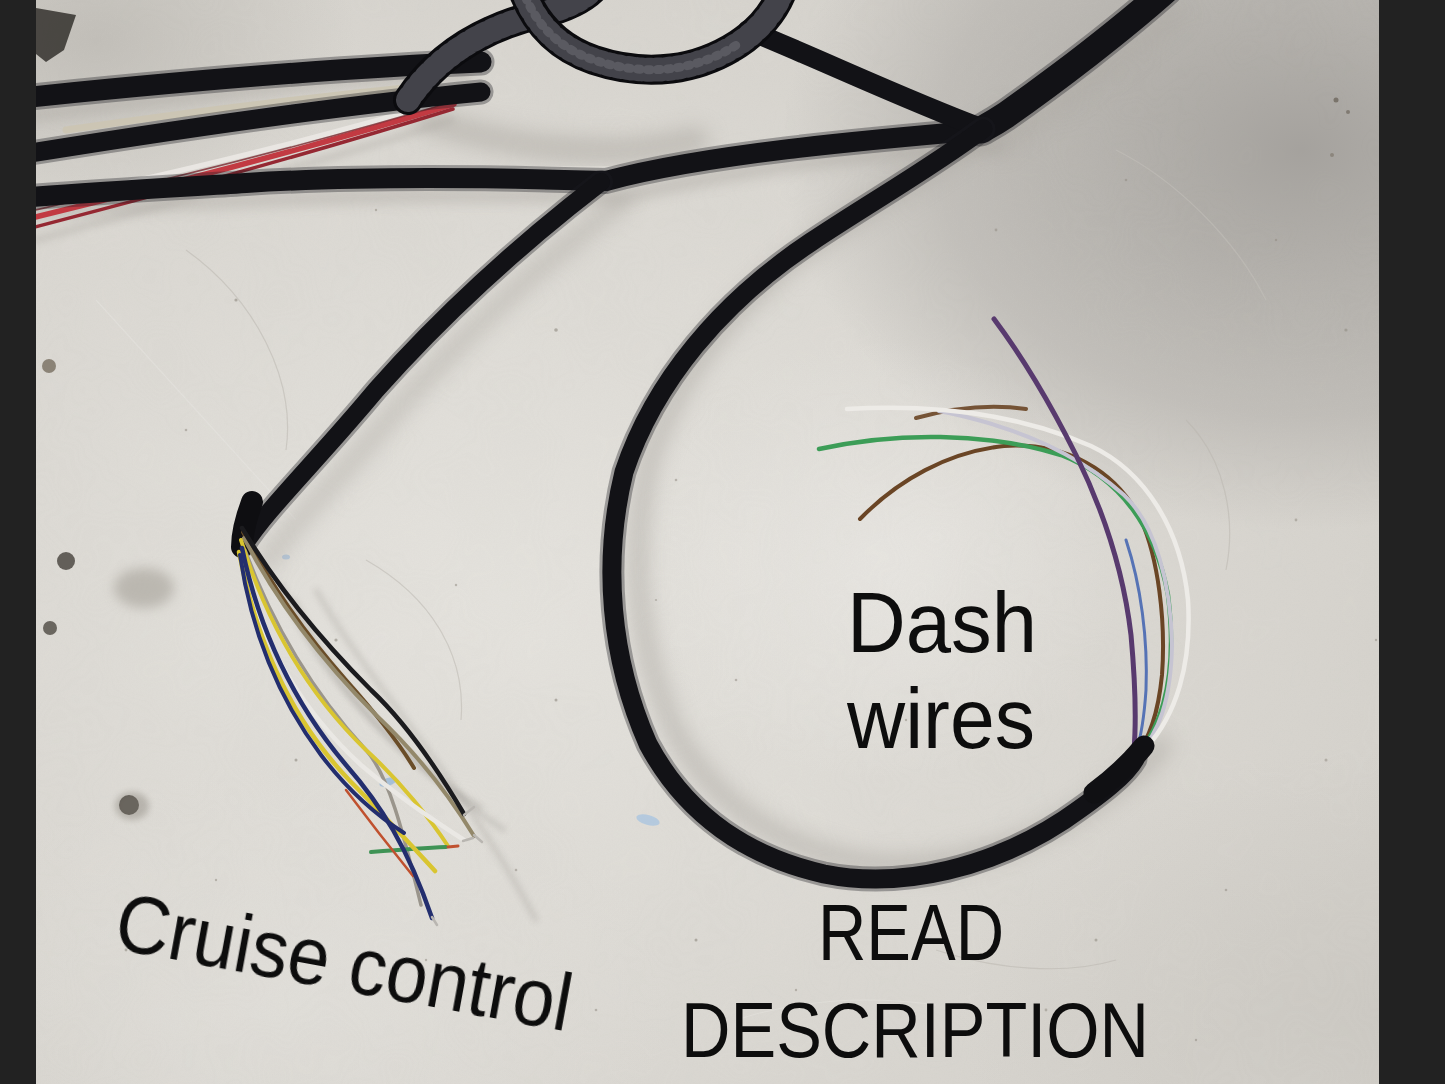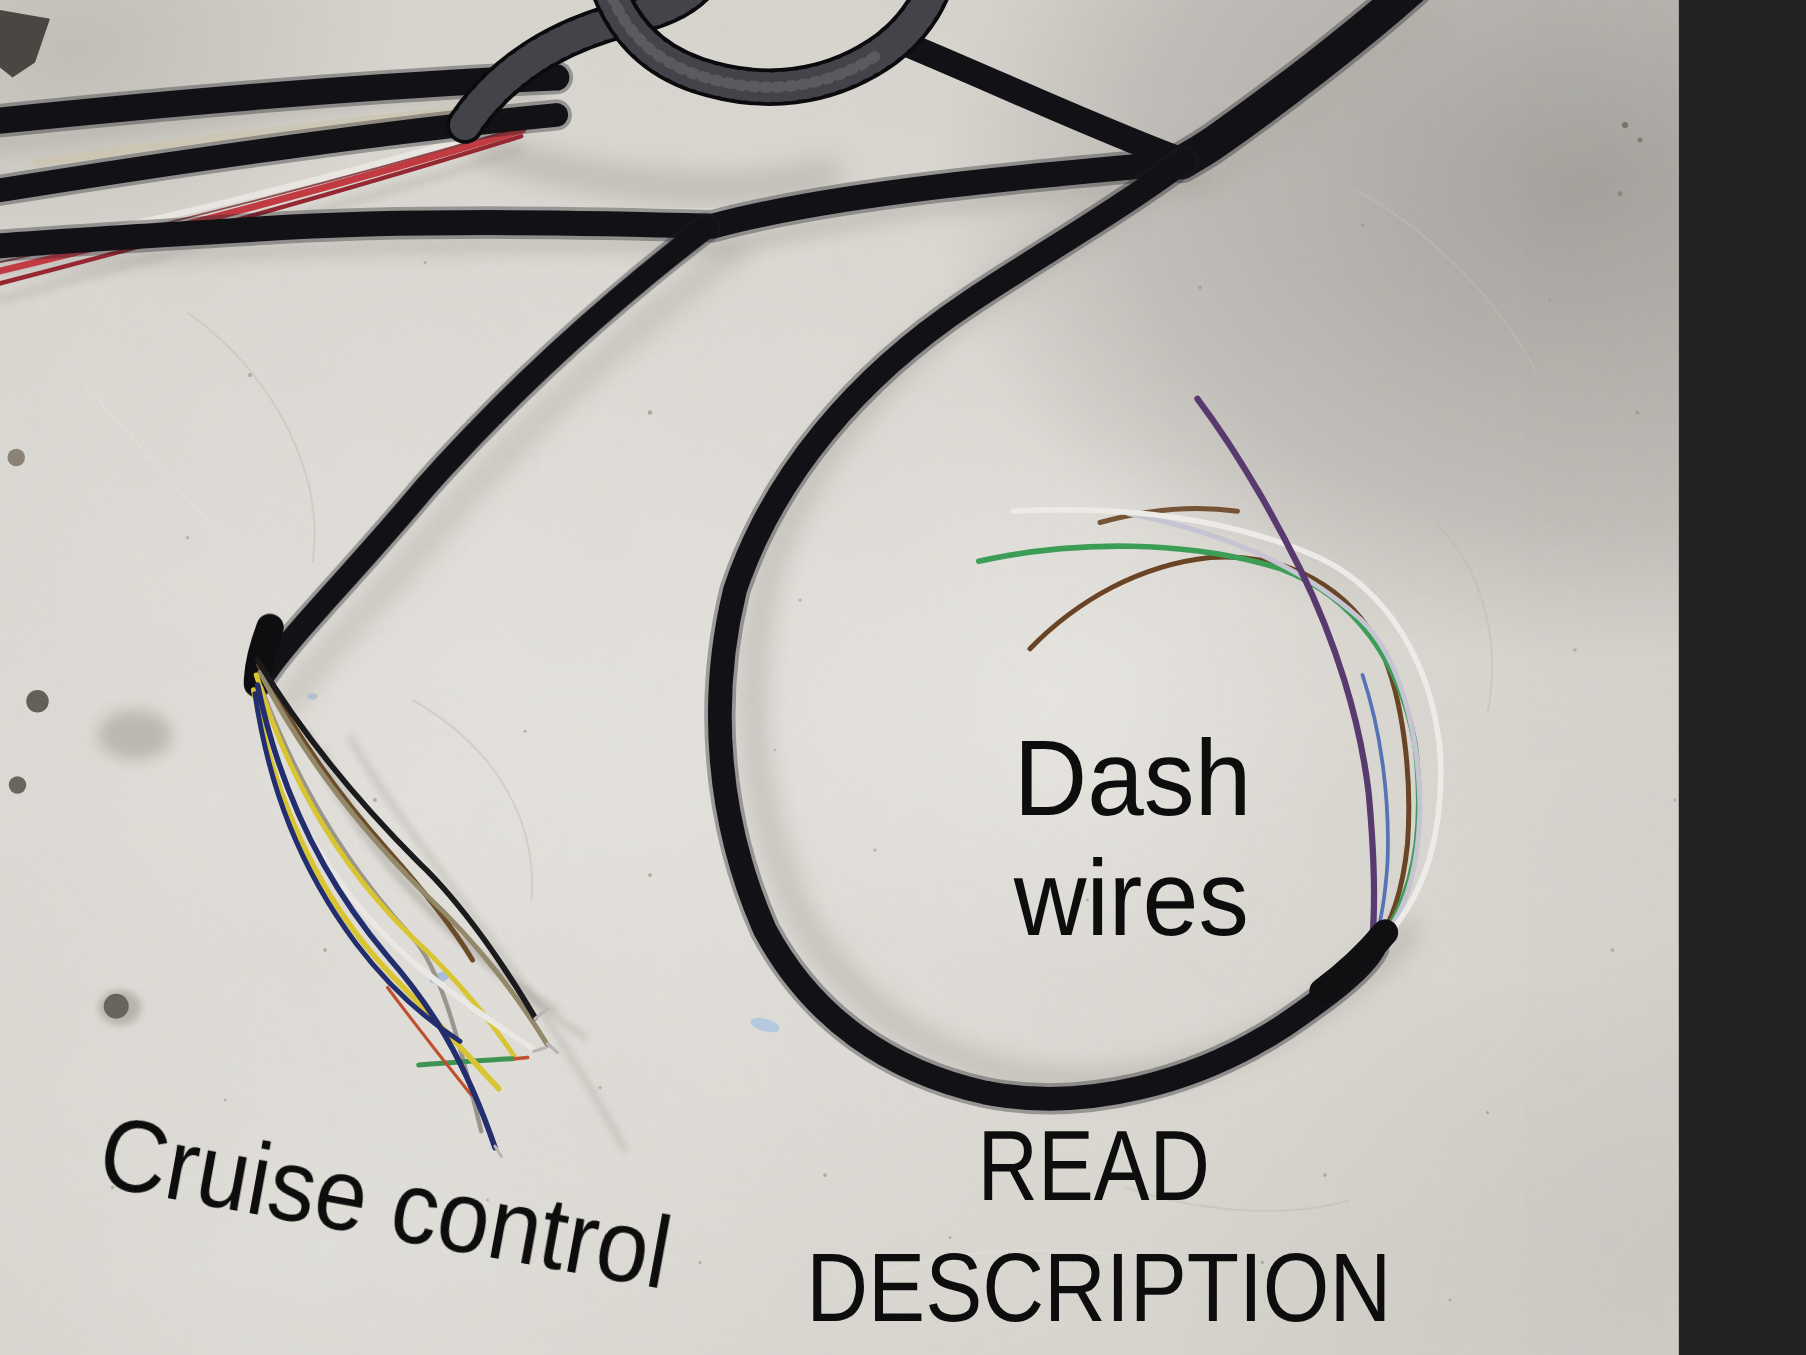--- a/index.html
+++ b/index.html
@@ -1,17 +1,17 @@
 <!DOCTYPE html>
 <html><head>
 <meta charset="utf-8">
 <style>
   html,body{margin:0;padding:0;background:#222;}
   #stage{position:relative;width:1343px;height:1084px;overflow:hidden;
-         font-family:"Liberation Sans",sans-serif;}
+         font-family:"Liberation Sans",sans-serif;margin-left:36px;}
   svg{display:block}
   text{font-family:"Liberation Sans",sans-serif;font-weight:500;}
 </style>
 </head>
 <body>
 
 <div id="stage">
 <svg viewBox="0 0 1445 1084" width="1445" height="1084">
   <defs>
     <radialGradient id="gBright" cx="0.32" cy="0.55" r="0.65">

